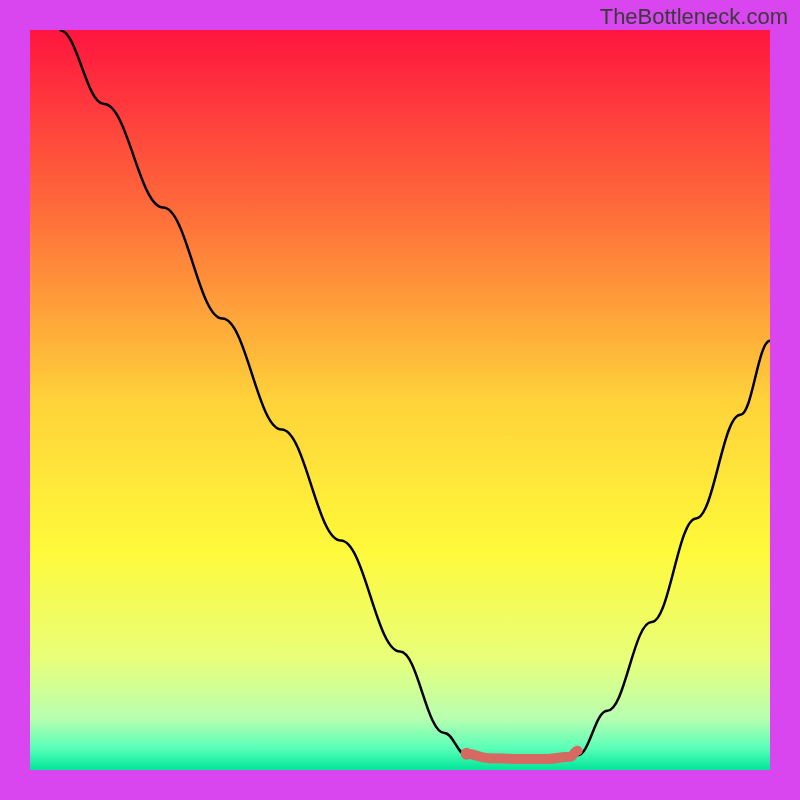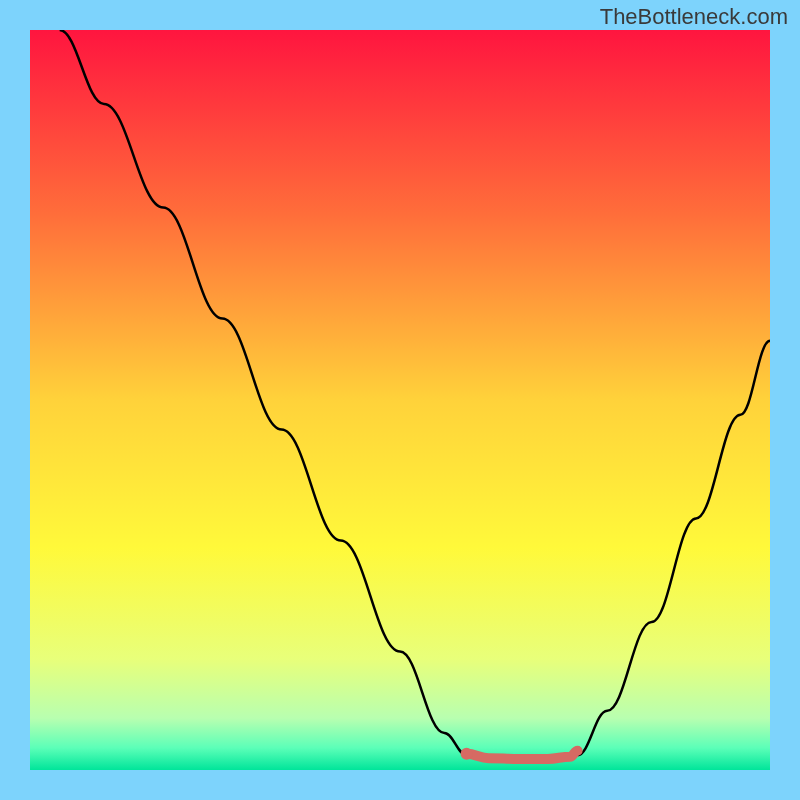--- a/index.html
+++ b/index.html
@@ -1,17 +1,17 @@
 <!DOCTYPE html>
 <html><head>
 <meta charset="utf-8">
 <style>
   * { margin: 0; padding: 0; box-sizing: border-box; }
   body { width: 800px; height: 800px; position: relative; background: #000; font-family: Arial, sans-serif; }
-  .container { width: 800px; height: 800px; position: relative; background: #7dd3fc; }
+  .container { width: 800px; height: 800px; position: relative; background: #d946ef; }
   .watermark { position: absolute; top: 4px; right: 12px; color: #3a3a3a; font-size: 22px; font-weight: 500; z-index: 10; }
   .plot-area { position: absolute; left: 30px; top: 30px; width: 740px; height: 740px; }
   .gradient-bg { width: 100%; height: 100%; position: absolute; }
   svg.curves { position: absolute; left: 0; top: 0; width: 100%; height: 100%; }
 </style>
 </head>
 <body>
 
 <div class="container">
   <div class="watermark">TheBottleneck.com</div>

